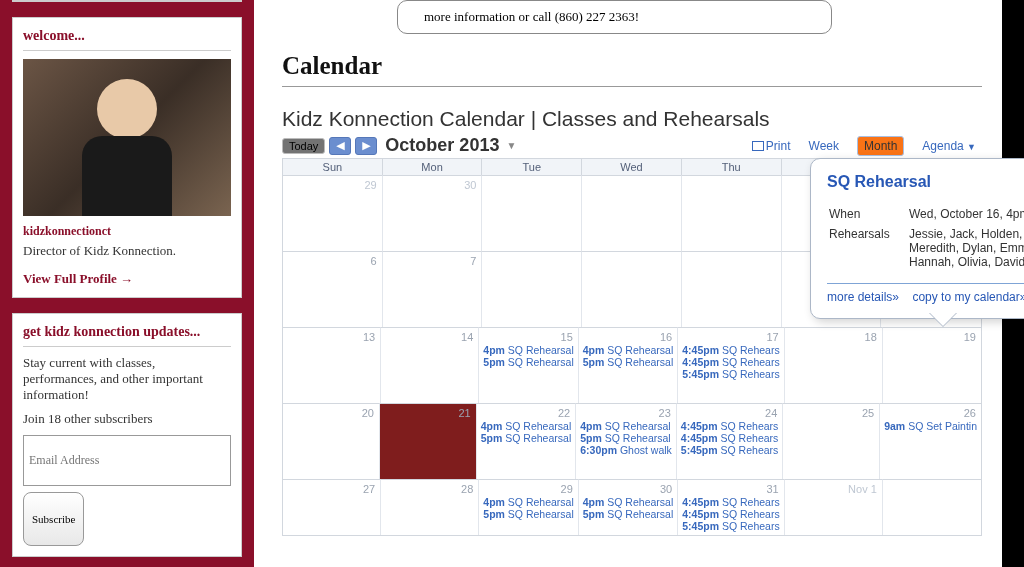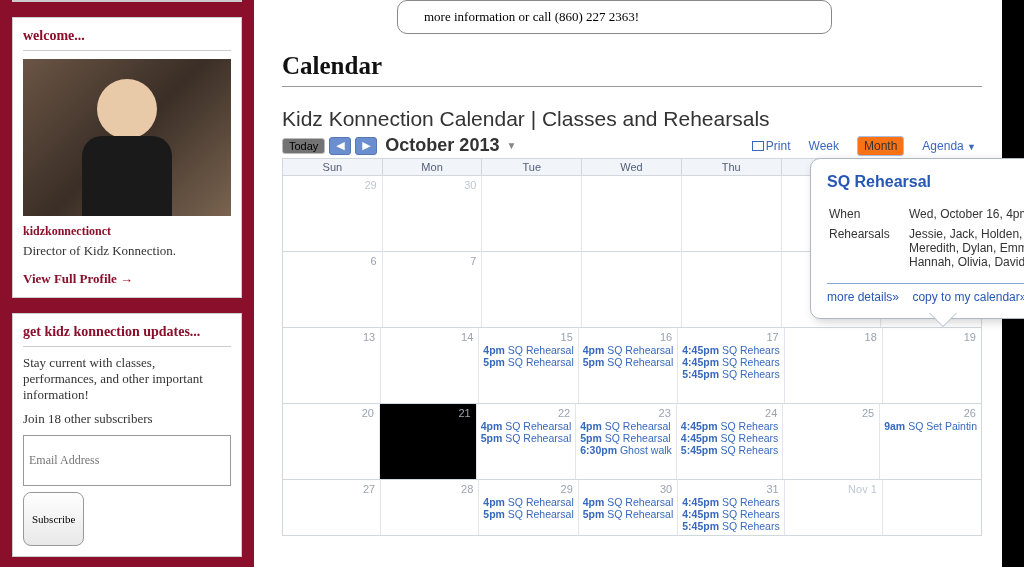--- a/index.html
+++ b/index.html
@@ -93,21 +93,21 @@
     border-right: 1px solid #d2d7de;}
   .day-header:last-child{border-right:none;}
   .weeks { }
   .week { display: grid; grid-template-columns: repeat(7, 1fr); }
   .day-cell {
     border-right: 1px solid #e2e6ec; border-top: 1px solid #d2d7de;
     min-height: 76px; padding: 2px 3px 2px 3px; position: relative; background: #fff;
   }
   .day-cell.short { min-height: 56px; }
   .day-cell:nth-child(7n){border-right:none;}
-  .day-cell.today { background: #000000; }
+  .day-cell.today { background: #7f1d1d; }
   .day-num { text-align: right; color: #9aa3b0; font-size: 11px; padding: 1px 2px;}
   .day-num.other-month { color: #bfc7d2; }
   .event { white-space: nowrap; overflow: hidden; font-size: 10.5px; padding: 0 1px; cursor:pointer;}
   .event .time { color: #3768bd; font-weight: bold; }
   .event .title { color: #3768bd; }
 
   
   .event-popup {
     position: absolute; top: 158px; left: 556px; width: 335px;
     background: #fff; border: 1px solid #acb7c7; border-radius: 10px;

